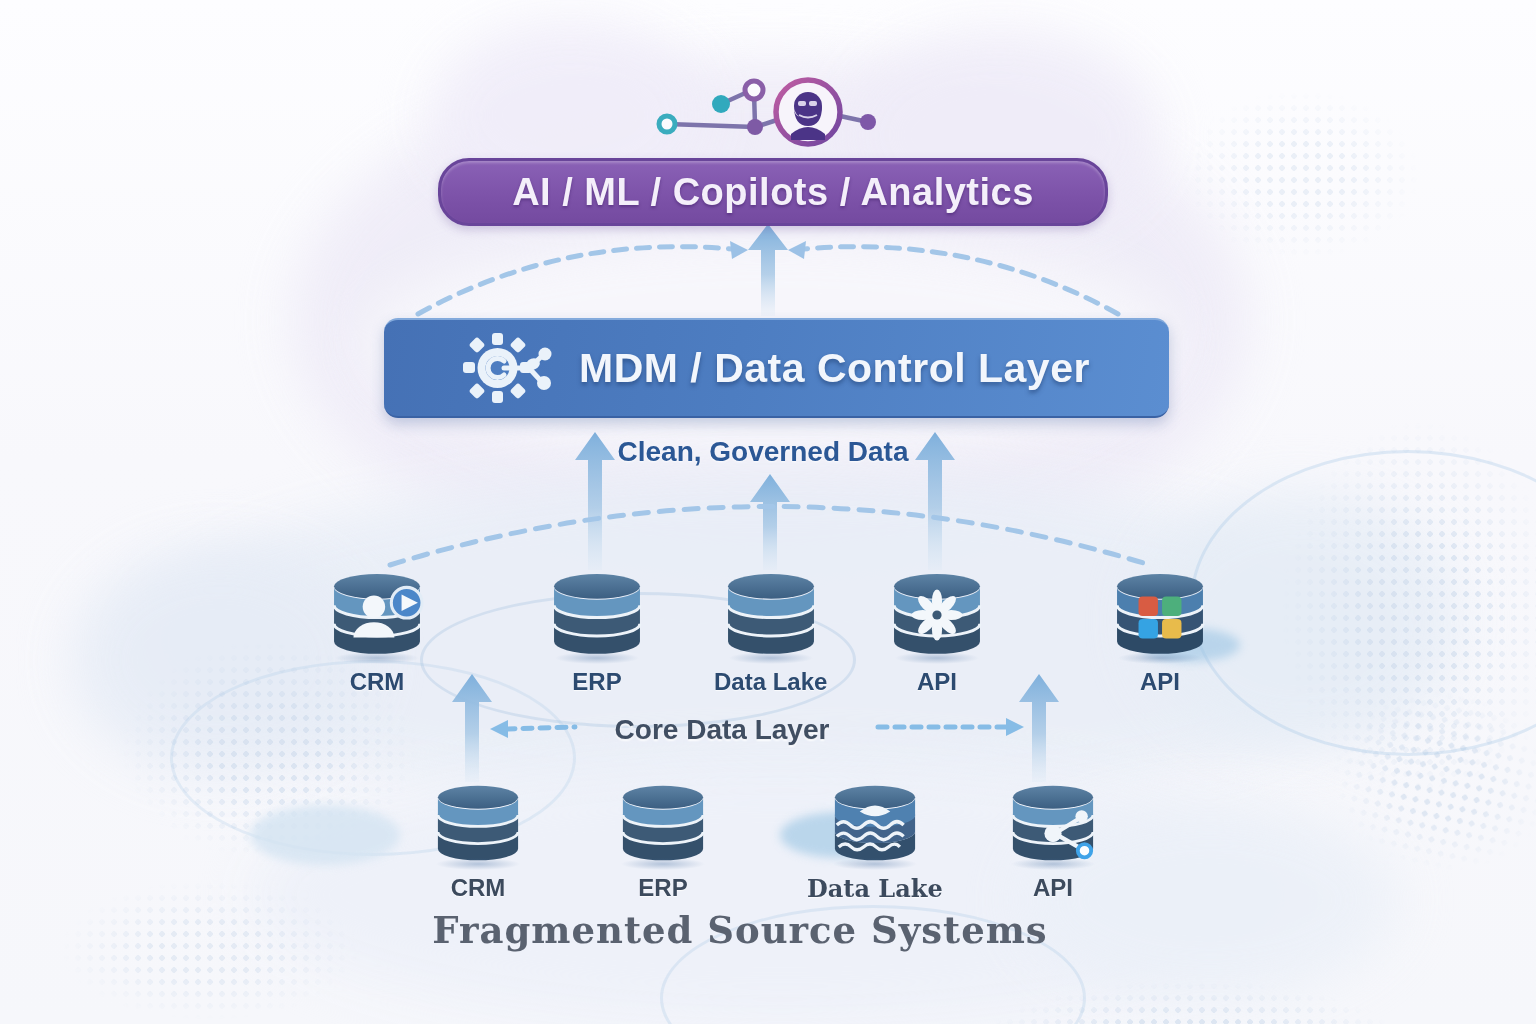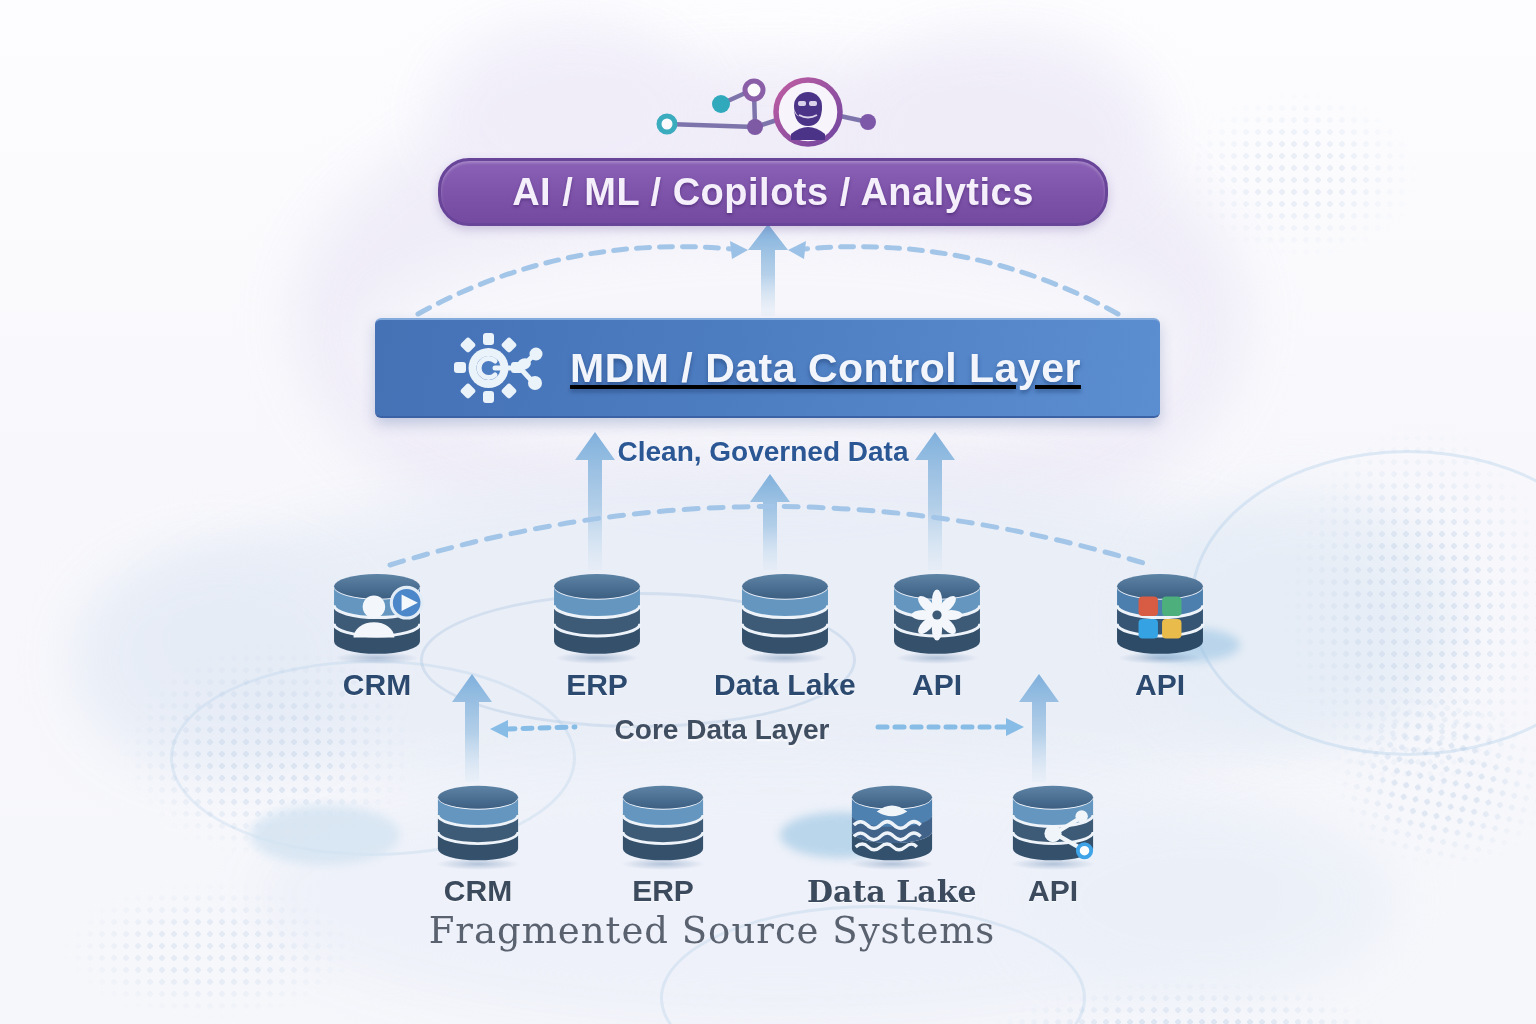--- a/index.html
+++ b/index.html
@@ -48,40 +48,40 @@
   .banner-ai{
     left:438px;top:158px;width:664px;height:62px;border-radius:31px;
     background:linear-gradient(180deg,#8a61b6 0%,#7d53a9 55%,#744aa0 100%);
     border:3px solid #69459a;box-shadow:0 4px 10px rgba(100,70,150,.25), inset 0 2px 3px rgba(255,255,255,.25);text-align:center;
   }
   .banner-ai .label{
     color:#f4effa;font-size:38px;font-weight:700;letter-spacing:.5px;
     text-shadow:0 2px 3px rgba(70,35,110,.55);
   }
   .banner-mdm{
-    left:375px;top:318px;width:785px;height:96px;border-radius:6px;
+    left:384px;top:318px;width:785px;height:96px;border-radius:14px;
     background:linear-gradient(100deg,#4571b5 0%,#4d7dc1 45%,#5b8ed1 100%);
     border-top:2px solid #83aadc;border-bottom:2px solid #3a62a4;
-    box-shadow:0 6px 14px rgba(60,90,150,.28);gap:24px;text-decoration:underline;
+    box-shadow:0 6px 14px rgba(60,90,150,.28);gap:24px;
   }
   .banner-mdm .label{
     color:#f2f6fc;font-size:41px;font-weight:700;letter-spacing:.5px;
     text-shadow:0 3px 4px rgba(25,55,105,.5);
   }
   
   .float-label{position:absolute;transform:translate(-50%,-50%);white-space:nowrap;z-index:3;}
   .clean-label{left:763px;top:452px;font-size:28px;font-weight:700;color:#2b5795;text-shadow:0 1px 2px rgba(255,255,255,.8);}
   .core-label{left:722px;top:730px;font-size:28px;font-weight:700;color:#404e62;text-shadow:0 2px 2px rgba(255,255,255,.9),0 1px 0 rgba(60,70,90,.25);}
-  .frag-label{left:712px;top:930px;font-family:"DejaVu Serif",serif;font-size:37px;font-weight:400;color:#5a6270;letter-spacing:1px;}
+  .frag-label{left:740px;top:930px;font-family:"DejaVu Serif",serif;font-size:37px;font-weight:700;color:#5a6270;letter-spacing:1px;}
 
   
   .db-item{position:absolute;display:flex;flex-direction:column;align-items:center;z-index:3;}
   .db-item .db-shadow{width:112px;height:16px;margin-top:-10px;border-radius:50%;
     background:radial-gradient(closest-side,rgba(70,110,160,.35),transparent 75%);}
-  .db-item .db-label{margin-top:2px;font-size:30px;font-weight:700;color:#2c4a70;white-space:nowrap;
+  .db-item .db-label{margin-top:2px;font-size:24px;font-weight:700;color:#2c4a70;white-space:nowrap;
     text-shadow:0 1px 1px rgba(255,255,255,.8);}
   .db-item.bottom .db-label{color:#3c4a5d;}
   .db-item .db-label.serif{font-family:"DejaVu Serif",serif;font-weight:700;}
   .topicon{position:absolute;left:648px;top:70px;z-index:3;}
 </style>
 </head>
 <body>
 
 <div class="scene">
 

